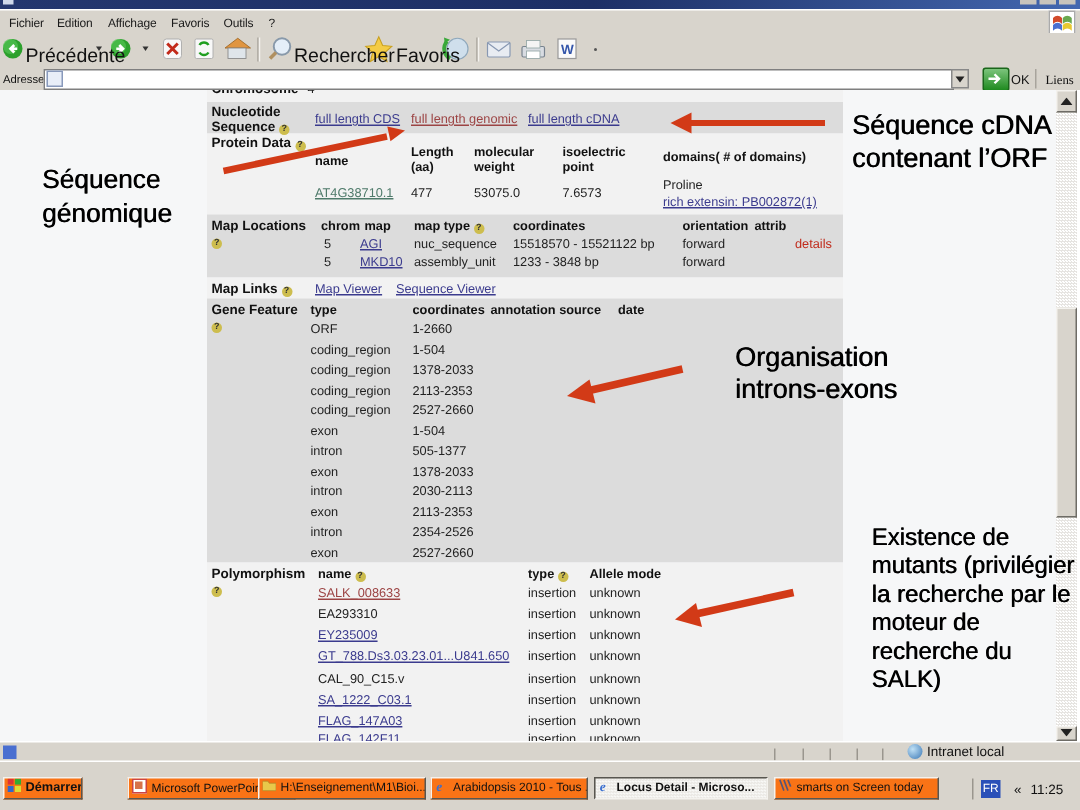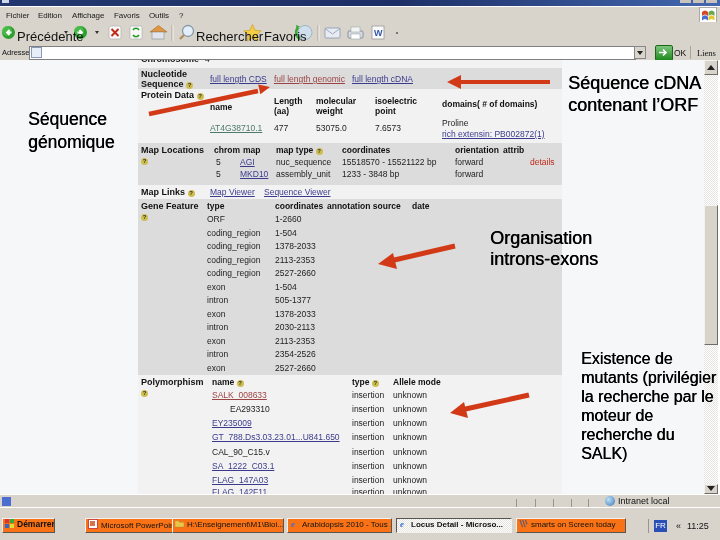--- a/index.html
+++ b/index.html
@@ -222,21 +222,21 @@
   <span class="abs td" style="left:207px;top:302.5px;">exon</span>
     <span class="abs td" style="left:275px;top:302.5px;">2527-2660</span>
 
   <div class="abs lbl" style="left:141px;top:317px;">Polymorphism<br><span class="q">?</span></div>
   <span class="abs hd" style="left:212px;top:317px;">name <span class="q">?</span></span>
   <span class="abs hd" style="left:352px;top:317px;">type <span class="q">?</span></span>
   <span class="abs hd" style="left:393px;top:317px;">Allele mode</span>
   <span class="abs lkr" style="left:212px;top:330px;">SALK_008633</span>
     <span class="abs td" style="left:352px;top:330px;">insertion</span>
     <span class="abs td" style="left:393px;top:330px;">unknown</span>
-  <span class="abs td" style="left:212px;top:344px;margin-left:18px;">EA293310</span>
+  <span class="abs td" style="left:212px;top:344px;">EA293310</span>
     <span class="abs td" style="left:352px;top:344px;">insertion</span>
     <span class="abs td" style="left:393px;top:344px;">unknown</span>
   <span class="abs lk" style="left:212px;top:358px;">EY235009</span>
     <span class="abs td" style="left:352px;top:358px;">insertion</span>
     <span class="abs td" style="left:393px;top:358px;">unknown</span>
   <span class="abs lk" style="left:212px;top:372px;">GT_788.Ds3.03.23.01...U841.650</span>
     <span class="abs td" style="left:352px;top:372px;">insertion</span>
     <span class="abs td" style="left:393px;top:372px;">unknown</span>
   <span class="abs td" style="left:212px;top:387px;">CAL_90_C15.v</span>
     <span class="abs td" style="left:352px;top:387px;">insertion</span>

